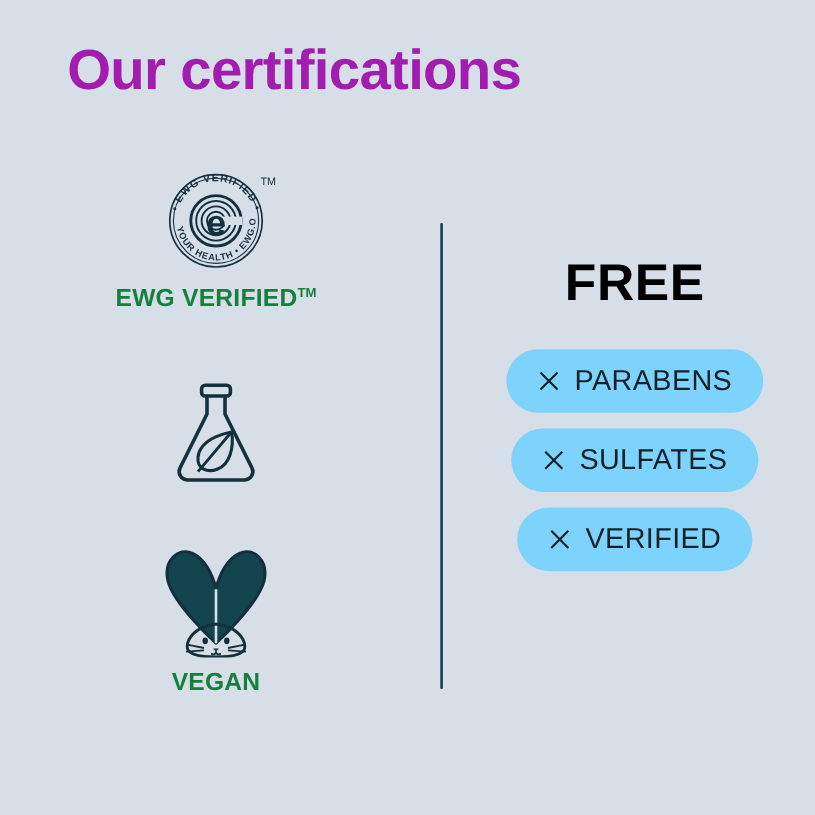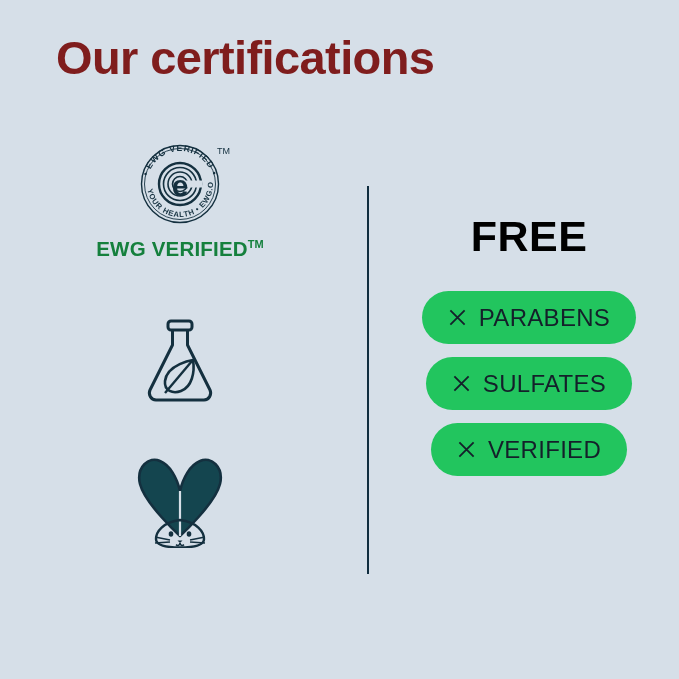--- a/index.html
+++ b/index.html
@@ -21,21 +21,21 @@
   }
 
   
   .page-title {
     position: absolute;
     left: 56px;
     top: 32px;
     font-size: 47px;
     font-weight: bold;
     letter-spacing: -0.6px;
-    color: #7f1d1d;
+    color: #a21caf;
     line-height: 1.1;
     white-space: nowrap;
   }
 
   
   .divider {
     position: absolute;
     left: 367px;
     top: 186px;
     width: 2px;
@@ -95,21 +95,21 @@
     letter-spacing: 0.5px;
   }
   .pill-list {
     margin-top: 32px;
     display: flex;
     flex-direction: column;
     align-items: center;
     gap: 13px;
   }
   .pill {
-    background: #22c55e;
+    background: #7dd3fc;
     border-radius: 30px;
     height: 53px;
     display: flex;
     align-items: center;
     justify-content: center;
     gap: 12px;
     padding: 0 26px;
     box-sizing: border-box;
   }
   .pill-x {
@@ -205,20 +205,21 @@
           <path d="M 50.5 92.5 L 55.5 92.5 L 53 95 Z" fill="#14303f"></path>
           <path d="M 53 95 C 53 97.5 50.5 98 49 96.6" fill="none" stroke="#14303f" stroke-width="1.5"></path>
           <path d="M 53 95 C 53 97.5 55.5 98 57 96.6" fill="none" stroke="#14303f" stroke-width="1.5"></path>
 
           <path d="M 43 92 L 28 89" fill="none" stroke="#14303f" stroke-width="1.5"></path>
           <path d="M 43 94 L 28 95" fill="none" stroke="#14303f" stroke-width="1.5"></path>
           <path d="M 63 92 L 78 89" fill="none" stroke="#14303f" stroke-width="1.5"></path>
           <path d="M 63 94 L 78 95" fill="none" stroke="#14303f" stroke-width="1.5"></path>
         </svg>
       </div>
+      <div class="cert-label">VEGAN</div>
     </div>
 
   </div>
 
   <div class="free-column">
     <div class="free-title">
       <div>FREE</div>
     </div>
 
     <div class="pill-list">

